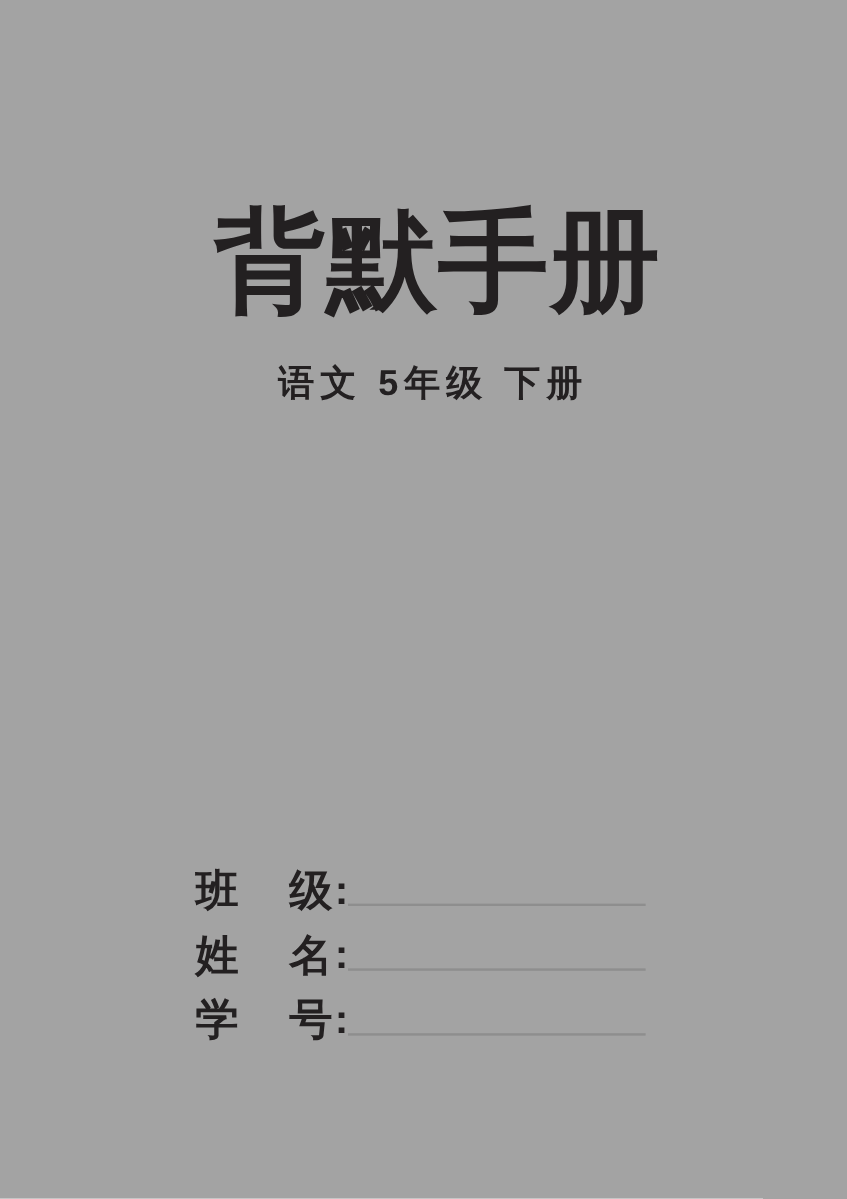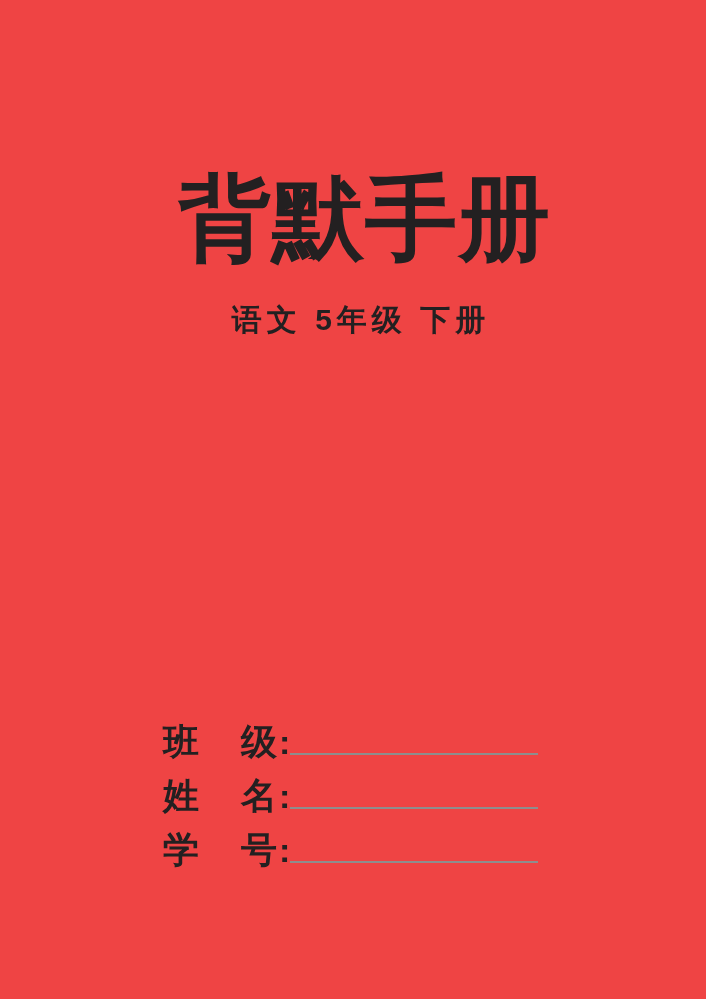--- a/index.html
+++ b/index.html
@@ -4,21 +4,21 @@
 <style>
   html, body {
     margin: 0;
     padding: 0;
     background: #ffffff;
   }
   .page {
     position: relative;
     width: 706px;
     height: 999px;
-    background: #ef4444;
+    background: #a3a3a3;
     overflow: hidden;
     font-family: "Liberation Sans", sans-serif;
     color: #232021;
   }
   .title {
     position: absolute;
     top: 172px;
     left: 12px;
     width: 100%;
     text-align: center;

